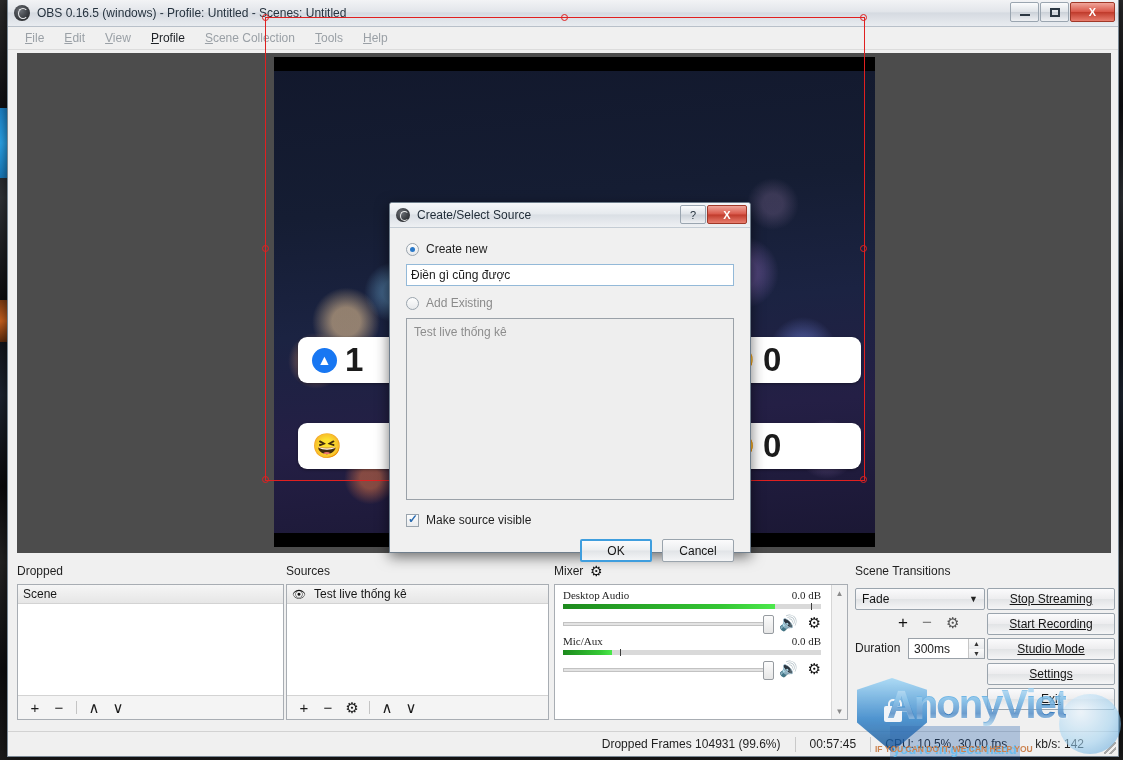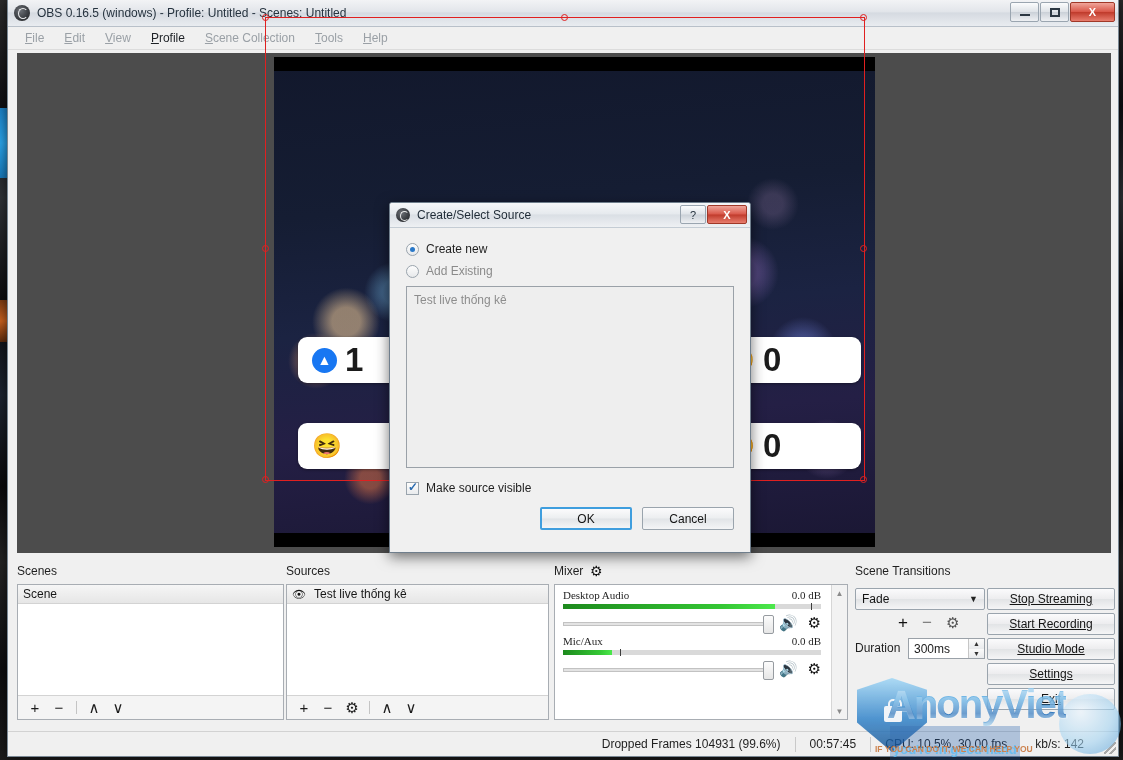--- a/index.html
+++ b/index.html
@@ -208,21 +208,21 @@
   .checkbox.on::after {
     content:"✓"; position:absolute; left:1px; top:-3px;
     font-size:12px; color:#2a6bb0; font-weight:bold;
   }
   #chk-row .lbl { font-size: 12px; color: #1f1f1f; }
 
   #dlg-actions {
     display: flex; justify-content: flex-end; gap: 10px; margin-top: 12px;
   }
   .dlg-btn {
-    width: 92px; height: 23px; font-size: 12px; color: #141414;
+    width: 72px; height: 23px; font-size: 12px; color: #141414;
     border: 1px solid #9aa4ad; border-radius: 2px;
     background: linear-gradient(180deg,#fbfbfc,#eceef0 48%,#e1e4e7 52%,#f4f5f6);
     font-family: "Liberation Sans", sans-serif;
   }
   .dlg-btn.default { border: 2px solid #3f9ede; }
 
   
   .dock-title {
     position: absolute; font-size: 12px; color: #1f1f1f;
   }
@@ -437,20 +437,21 @@
         <div class="dbtn close">X</div>
       </div>
     </div>
 
     <div id="dlg-body">
       <div class="radio-row">
         <div class="radio on"></div>
         <span class="lbl">Create new</span>
       </div>
 
+      <input id="name-input" type="text" value="Điền gì cũng được" style="">
 
       <div class="radio-row dim">
         <div class="radio"></div>
         <span class="lbl">Add Existing</span>
       </div>
 
       <div id="src-list">
         <div>Test live thống kê</div>
       </div>
 
@@ -459,21 +460,21 @@
         <span class="lbl">Make source visible</span>
       </div>
 
       <div id="dlg-actions">
         <button class="dlg-btn default">OK</button>
         <button class="dlg-btn">Cancel</button>
       </div>
     </div>
   </div>
 
-  <div class="dock-title" style="left:9px; top:564px;">Scenes</div>
+  <div class="dock-title" style="left:9px; top:564px;">Dropped</div>
   <div class="panel" id="scenes-panel" style="left:9px; top:584px; width:267px; height:136px;">
     <div class="list-row">
       <span>Scene</span>
     </div>
     <div class="toolbar">
       <div class="tbtn">+</div>
       <div class="tbtn">−</div>
       <div class="tsep"></div>
       <div class="tbtn">∧</div>
       <div class="tbtn">∨</div>

